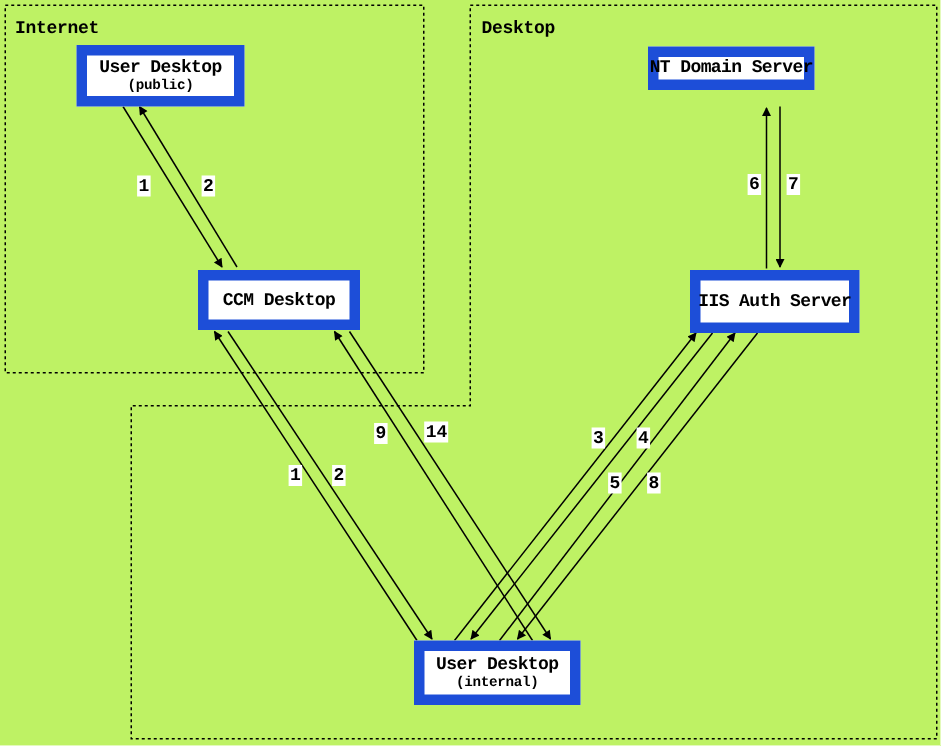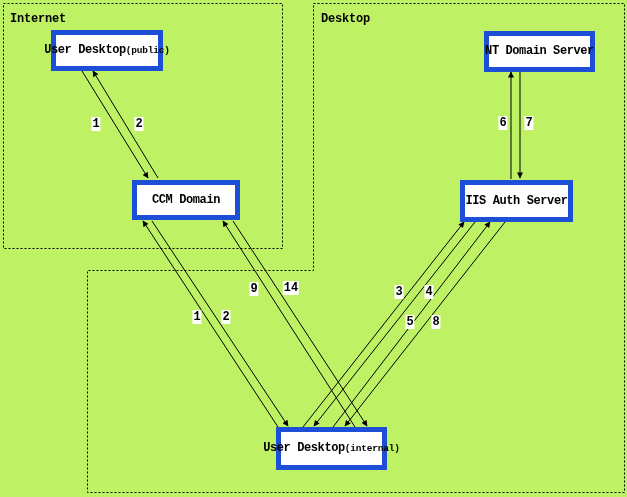--- a/index.html
+++ b/index.html
@@ -25,23 +25,23 @@
     position: absolute;
     font-size: 12px;
     font-weight: bold;
     letter-spacing: -0.2px;
     white-space: nowrap;
   }
   .node {
     position: absolute;
     box-sizing: border-box;
     background: #ffffff;
-    border: 5px solid #1d4ed8;
+    border: 7px solid #1d4ed8;
     display: flex;
-    flex-direction: row;
+    flex-direction: column;
     align-items: center;
     justify-content: center;
     text-align: center;
   }
   .node .title {
     font-size: 12px;
     font-weight: bold;
     letter-spacing: -0.4px;
     white-space: nowrap;
     line-height: 13px;
@@ -101,24 +101,24 @@
 
   <span class="region-label" style="left:10px; top:12px;">Internet</span>
   <span class="region-label" style="left:321px; top:12px;">Desktop</span>
 
   <div class="node" style="left:51px; top:30px; width:112px; height:41px;">
     <span class="title">User Desktop</span>
     <span class="subtitle">(public)</span>
   </div>
 
   <div class="node" style="left:132px; top:180px; width:108px; height:40px;">
-    <span class="title">CCM Domain</span>
+    <span class="title">CCM Desktop</span>
   </div>
 
-  <div class="node" style="left:484px; top:31px; width:111px; height:41px;">
+  <div class="node" style="left:432px; top:31px; width:111px; height:29px;">
     <span class="title">NT Domain Server</span>
   </div>
 
   <div class="node" style="left:460px; top:180px; width:113px; height:42px;text-align:right;">
     <span class="title">IIS Auth Server</span>
   </div>
 
   <div class="node" style="left:276px; top:427px; width:111px; height:43px;">
     <span class="title">User Desktop</span>
     <span class="subtitle">(internal)</span>

